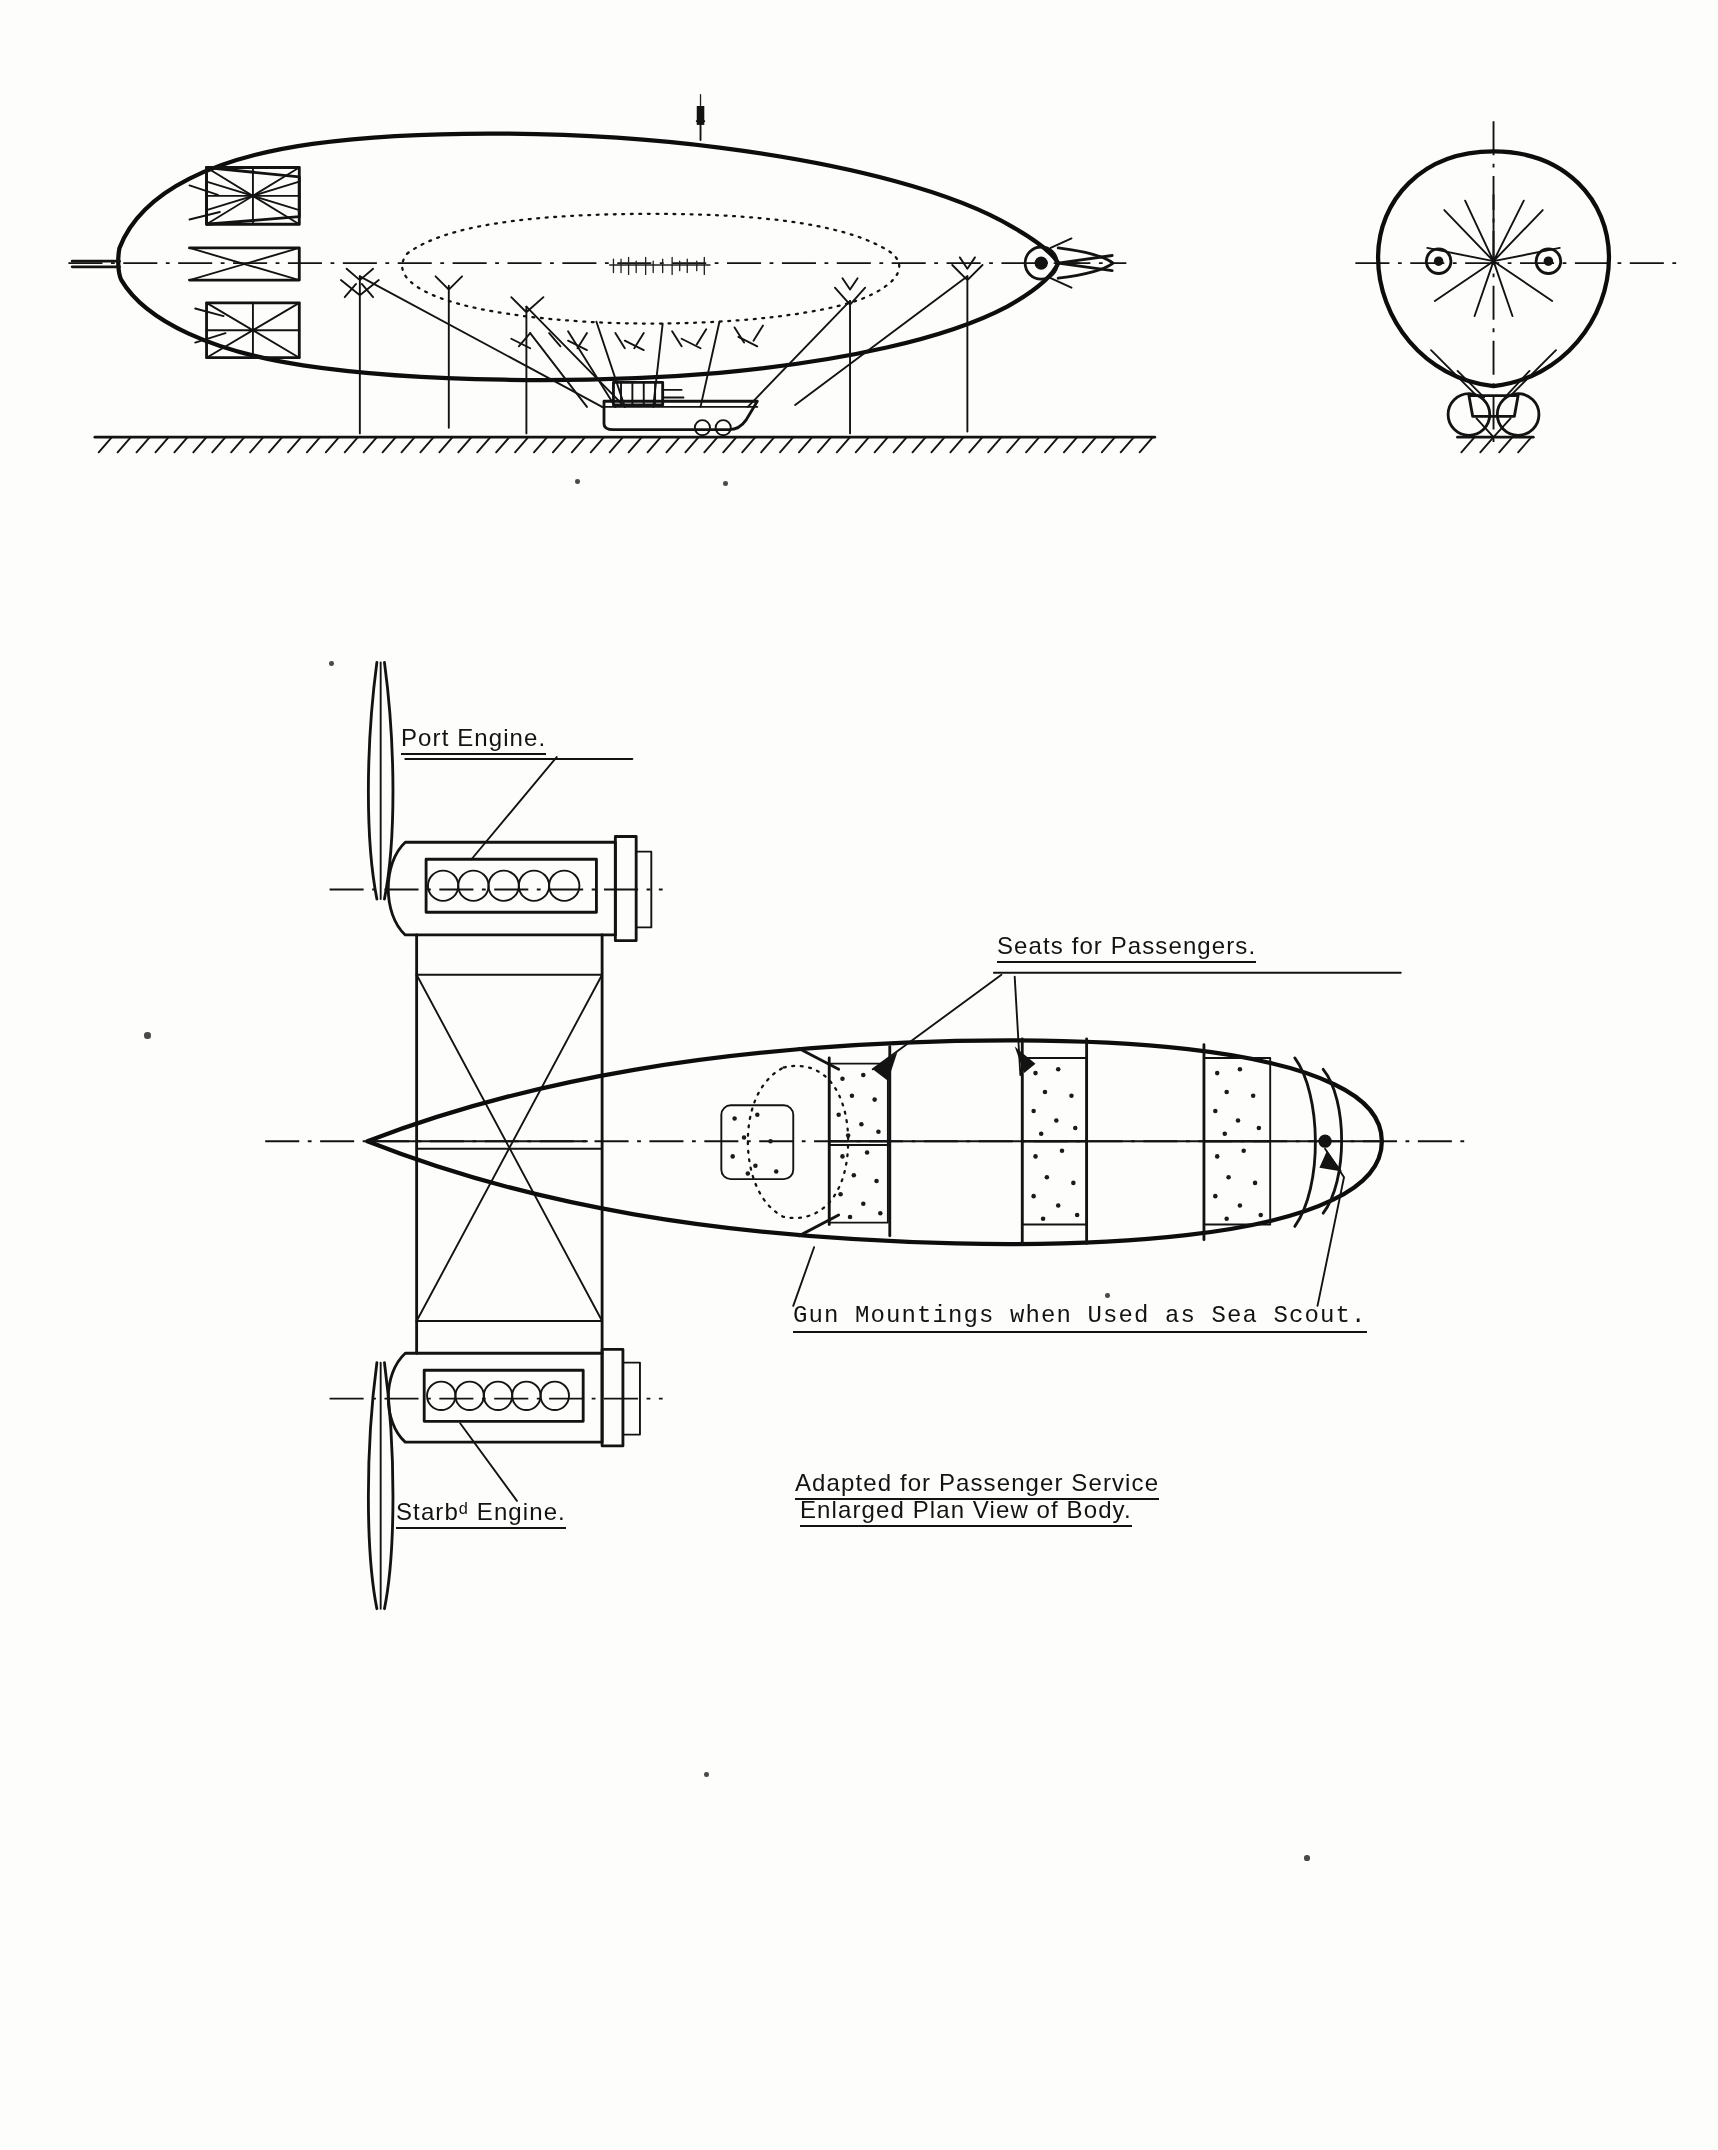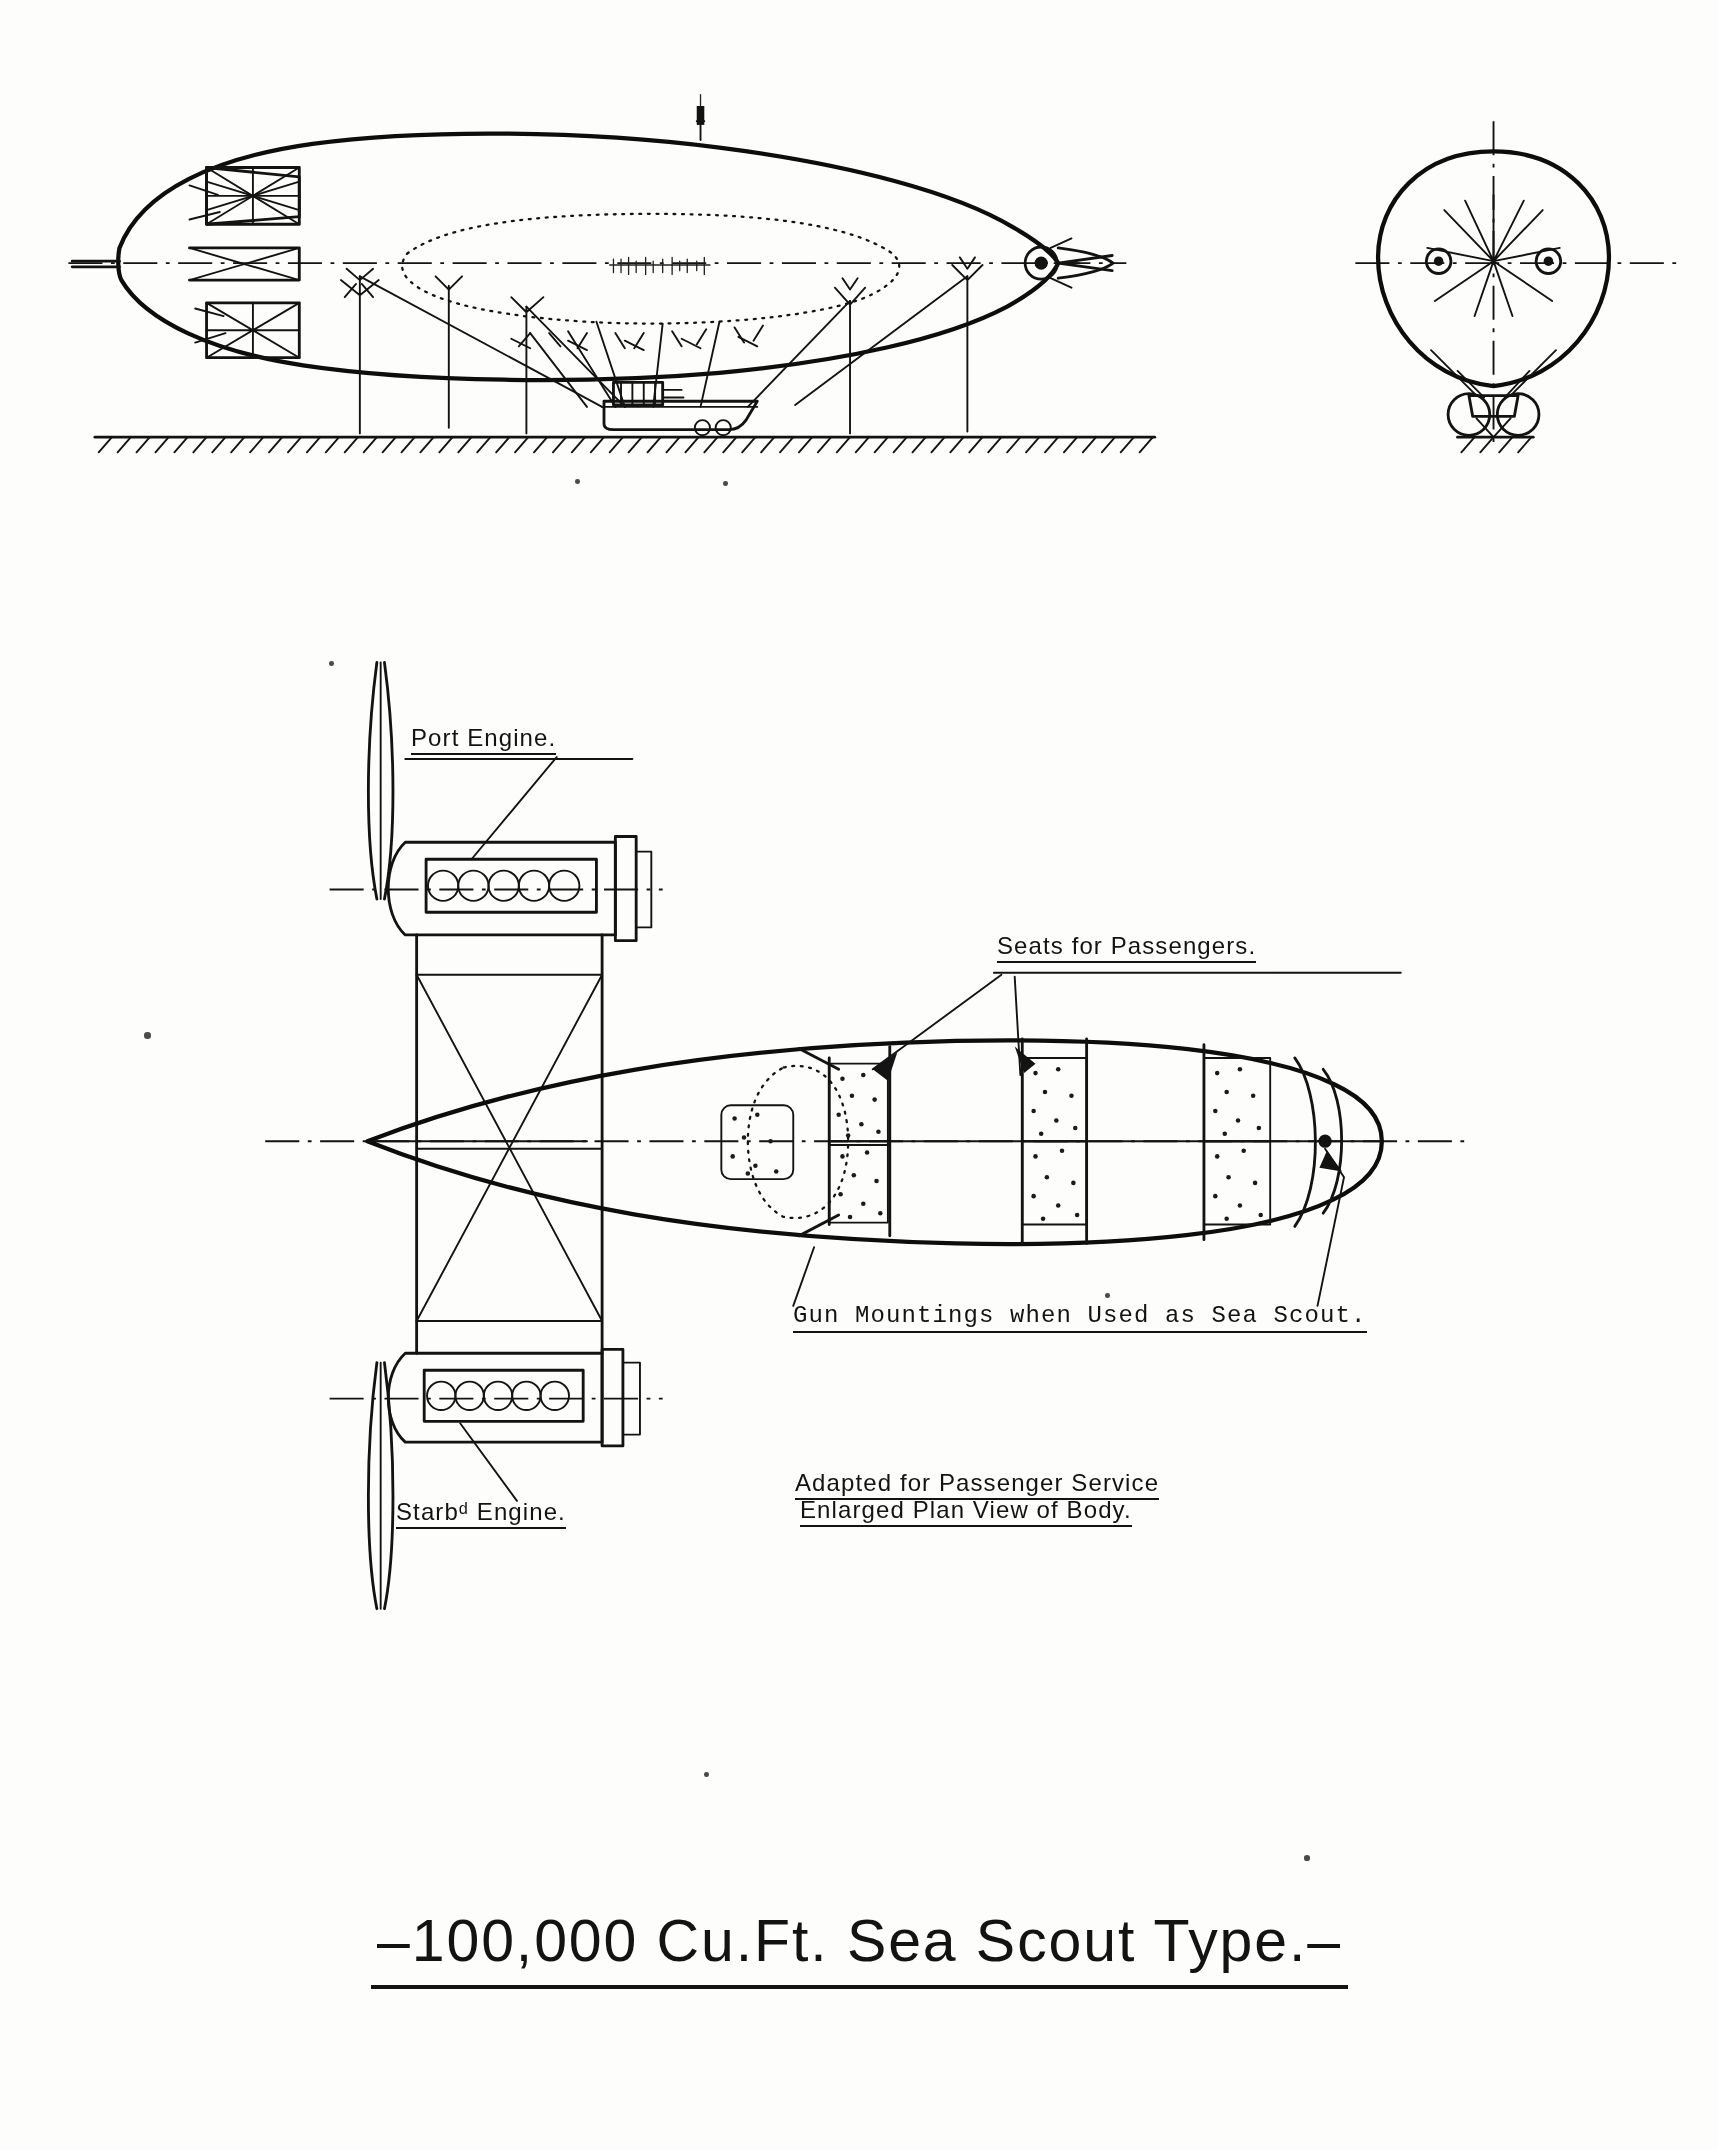--- a/index.html
+++ b/index.html
@@ -82,21 +82,21 @@
     white-space: nowrap;
     letter-spacing: 1.1px;
   }
   .label .cap {
     font-size: 24px;
   }
   .label-underline {
     border-bottom: 2.4px solid #131313;
     padding-bottom: 1.9px;
   }
-  #label-port-engine { left: 401px; top: 724px; margin-left: 10px; }
+  #label-port-engine { left: 401px; top: 724px; }
   #label-starboard-engine { left: 396px; top: 1474px; margin-top: 24px; }
   #label-seats { left: 997px; top: 932px; }
   #label-gun { left: 793px; top: 1302px; font-family: Liberation Mono, monospace; }
   #label-plan-1 { left: 800px; top: 1496px; }
   #label-plan-2 { left: 795px; top: 1469px; }
   #main-title {
     position: absolute;
     left: 0;
     right: 0;
     top: 1907px;
@@ -418,23 +418,20 @@
   </div>
 
   <div class="label" id="label-plan-1">
     <span class="cap label-underline">Enlarged Plan View of Body.</span>
   </div>
 
   <div class="label" id="label-plan-2">
     <span class="cap label-underline">Adapted for Passenger Service</span>
   </div>
 
-  <div id="main-title">
-    <span class="title-text">–100,000 Cu.Ft. Sea Scout Type.–</span>
-  </div>
 
   <div class="speck" style="left:329px; top:661px; width:4.7px; height:4.7px;"></div>
   <div class="speck" style="left:144px; top:1032px; width:6.6px; height:6.6px;"></div>
   <div class="speck" style="left:723px; top:481px; width:4.7px; height:4.7px;"></div>
   <div class="speck" style="left:575px; top:479px; width:4.7px; height:4.7px;"></div>
   <div class="speck" style="left:1105px; top:1293px; width:4.7px; height:4.7px;"></div>
   <div class="speck" style="left:1304px; top:1855px; width:5.7px; height:5.7px;"></div>
   <div class="speck" style="left:704px; top:1772px; width:4.7px; height:4.7px;"></div>
 </div>
 

